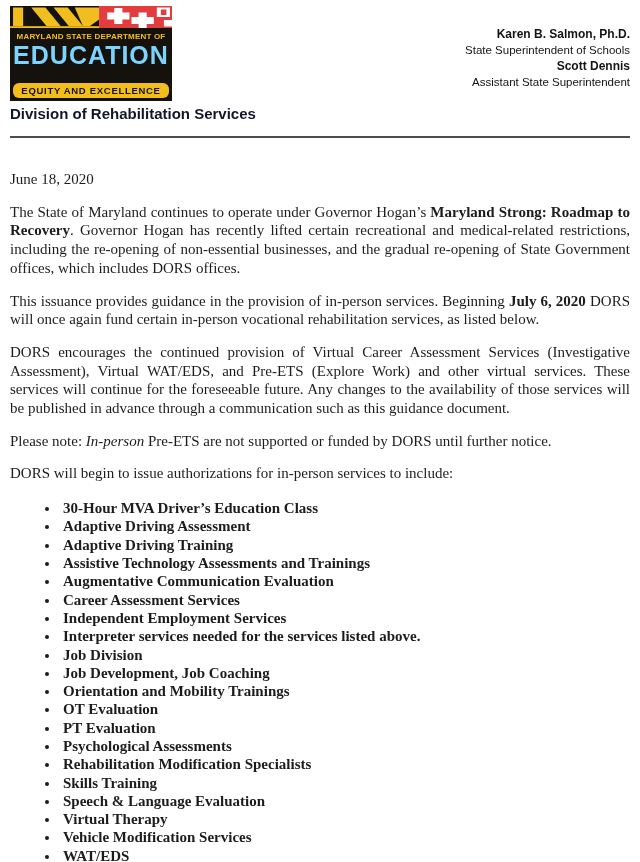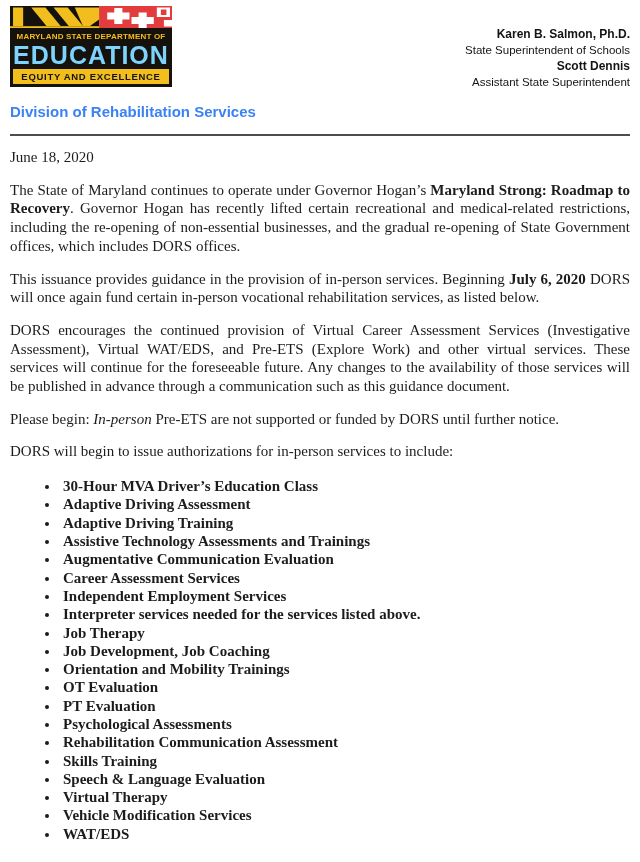--- a/index.html
+++ b/index.html
@@ -30,47 +30,47 @@
     font:bold 8px/10px "Liberation Sans", sans-serif;
     letter-spacing:0.2px; white-space:nowrap;
   }
   .logo-education {
     color:#7dd3fc;
     font:bold 25px/27px "Liberation Sans", sans-serif;
     letter-spacing:1px; white-space:nowrap;
   }
   .logo-tagline {
     background:var(--gold,#f1be1e);
-    margin-top:0;
+    margin-top:14px;
     color:#161310;
     font:bold 9.5px/15px "Liberation Sans", sans-serif;
-    letter-spacing:0.7px; white-space:nowrap;
+    letter-spacing:0.7px; white-space:nowrap;border-radius:6px;
   }
   .division {
-    margin-top:16px;
+    margin-top:4px;
     font:bold 15px/18px "Liberation Sans", sans-serif;
-    color:#3b82f6; white-space:nowrap;
+    color:#0f172a; white-space:nowrap;
   }
   .officials {
     text-align:right;
     margin-top:20px;
     font-family:"Liberation Sans", sans-serif;
     color:#141414;
   }
   .official-name  { font-weight:bold; font-size:12px; line-height:17px; }
   .official-title { font-size:11.5px; line-height:15px;margin-left:22px; }
   
   .rule { border:none; border-top:2px solid var(--rule,#4d4d4d); margin:13px 0 0 0; }
   
   .letter-body {
     font-family:"Liberation Serif", serif;
     font-size:15px; color:#1c1c1c;
   }
   .letter-body p { margin:14px 0 0 0; line-height:18.7px; }
-  .letter-body p.first { margin-top:12px; }
+  .letter-body p.first { margin-top:32px; }
   .justify { text-align:justify; }
   ul.services {
     margin:16px 0 0 0;
     padding:0 0 0 50px;
     list-style:disc;
   }
   ul.services li { line-height:18.3px; padding-left:3px;font-weight:bold; }
 </style>
 </head>
 <body>
@@ -112,39 +112,39 @@
   </header>
 
   <hr class="rule">
 
   <main class="letter-body">
     <p class="first">June 18, 2020</p>
 
     <p class="justify"><span>The State of Maryland continues to operate under Governor Hogan’s </span><span style="font-weight: bold;">Maryland Strong: Roadmap to Recovery</span><span>.  Governor Hogan has recently lifted certain recreational and medical-related restrictions, including the re-opening of non-essential businesses, and the gradual re-opening of State Government offices, which includes DORS offices.</span></p>
     <p class="justify"><span>This issuance provides guidance in the provision of in-person services.  Beginning </span><span style="font-weight: bold;">July 6, 2020</span><span> DORS will once again fund certain in-person vocational rehabilitation services, as listed below.</span></p>
     <p class="justify"><span>DORS encourages the continued provision of Virtual Career Assessment Services (Investigative Assessment), Virtual WAT/EDS, and Pre-ETS (Explore Work) and other virtual services.  These services will continue for the foreseeable future.  Any changes to the availability of those services will be published in advance through a communication such as this guidance document.</span></p>
-    <p><span>Please begin:  </span><span style="font-style: italic; text-align: center;">In-person</span><span> Pre-ETS are not supported or funded by DORS until further notice.</span></p>
+    <p><span>Please note:  </span><span style="font-style: italic; text-align: center;">In-person</span><span> Pre-ETS are not supported or funded by DORS until further notice.</span></p>
     <p><span>DORS will begin to issue authorizations for in-person services to include:</span></p>
 
     <ul class="services">
         <li>30-Hour MVA Driver’s Education Class</li>
         <li>Adaptive Driving Assessment</li>
         <li>Adaptive Driving Training</li>
         <li>Assistive Technology Assessments and Trainings</li>
         <li>Augmentative Communication Evaluation</li>
         <li>Career Assessment Services</li>
         <li>Independent Employment Services</li>
         <li>Interpreter services needed for the services listed above.</li>
-        <li>Job Therapy</li>
+        <li>Job Division</li>
         <li>Job Development, Job Coaching</li>
         <li>Orientation and Mobility Trainings</li>
         <li>OT Evaluation</li>
         <li>PT Evaluation</li>
         <li>Psychological Assessments</li>
-        <li>Rehabilitation Communication Assessment</li>
+        <li>Rehabilitation Modification Specialists</li>
         <li>Skills Training</li>
         <li>Speech &amp; Language Evaluation</li>
         <li>Virtual Therapy</li>
         <li>Vehicle Modification Services</li>
         <li>WAT/EDS</li>
       </ul>
   </main>
 
 </div>
 

